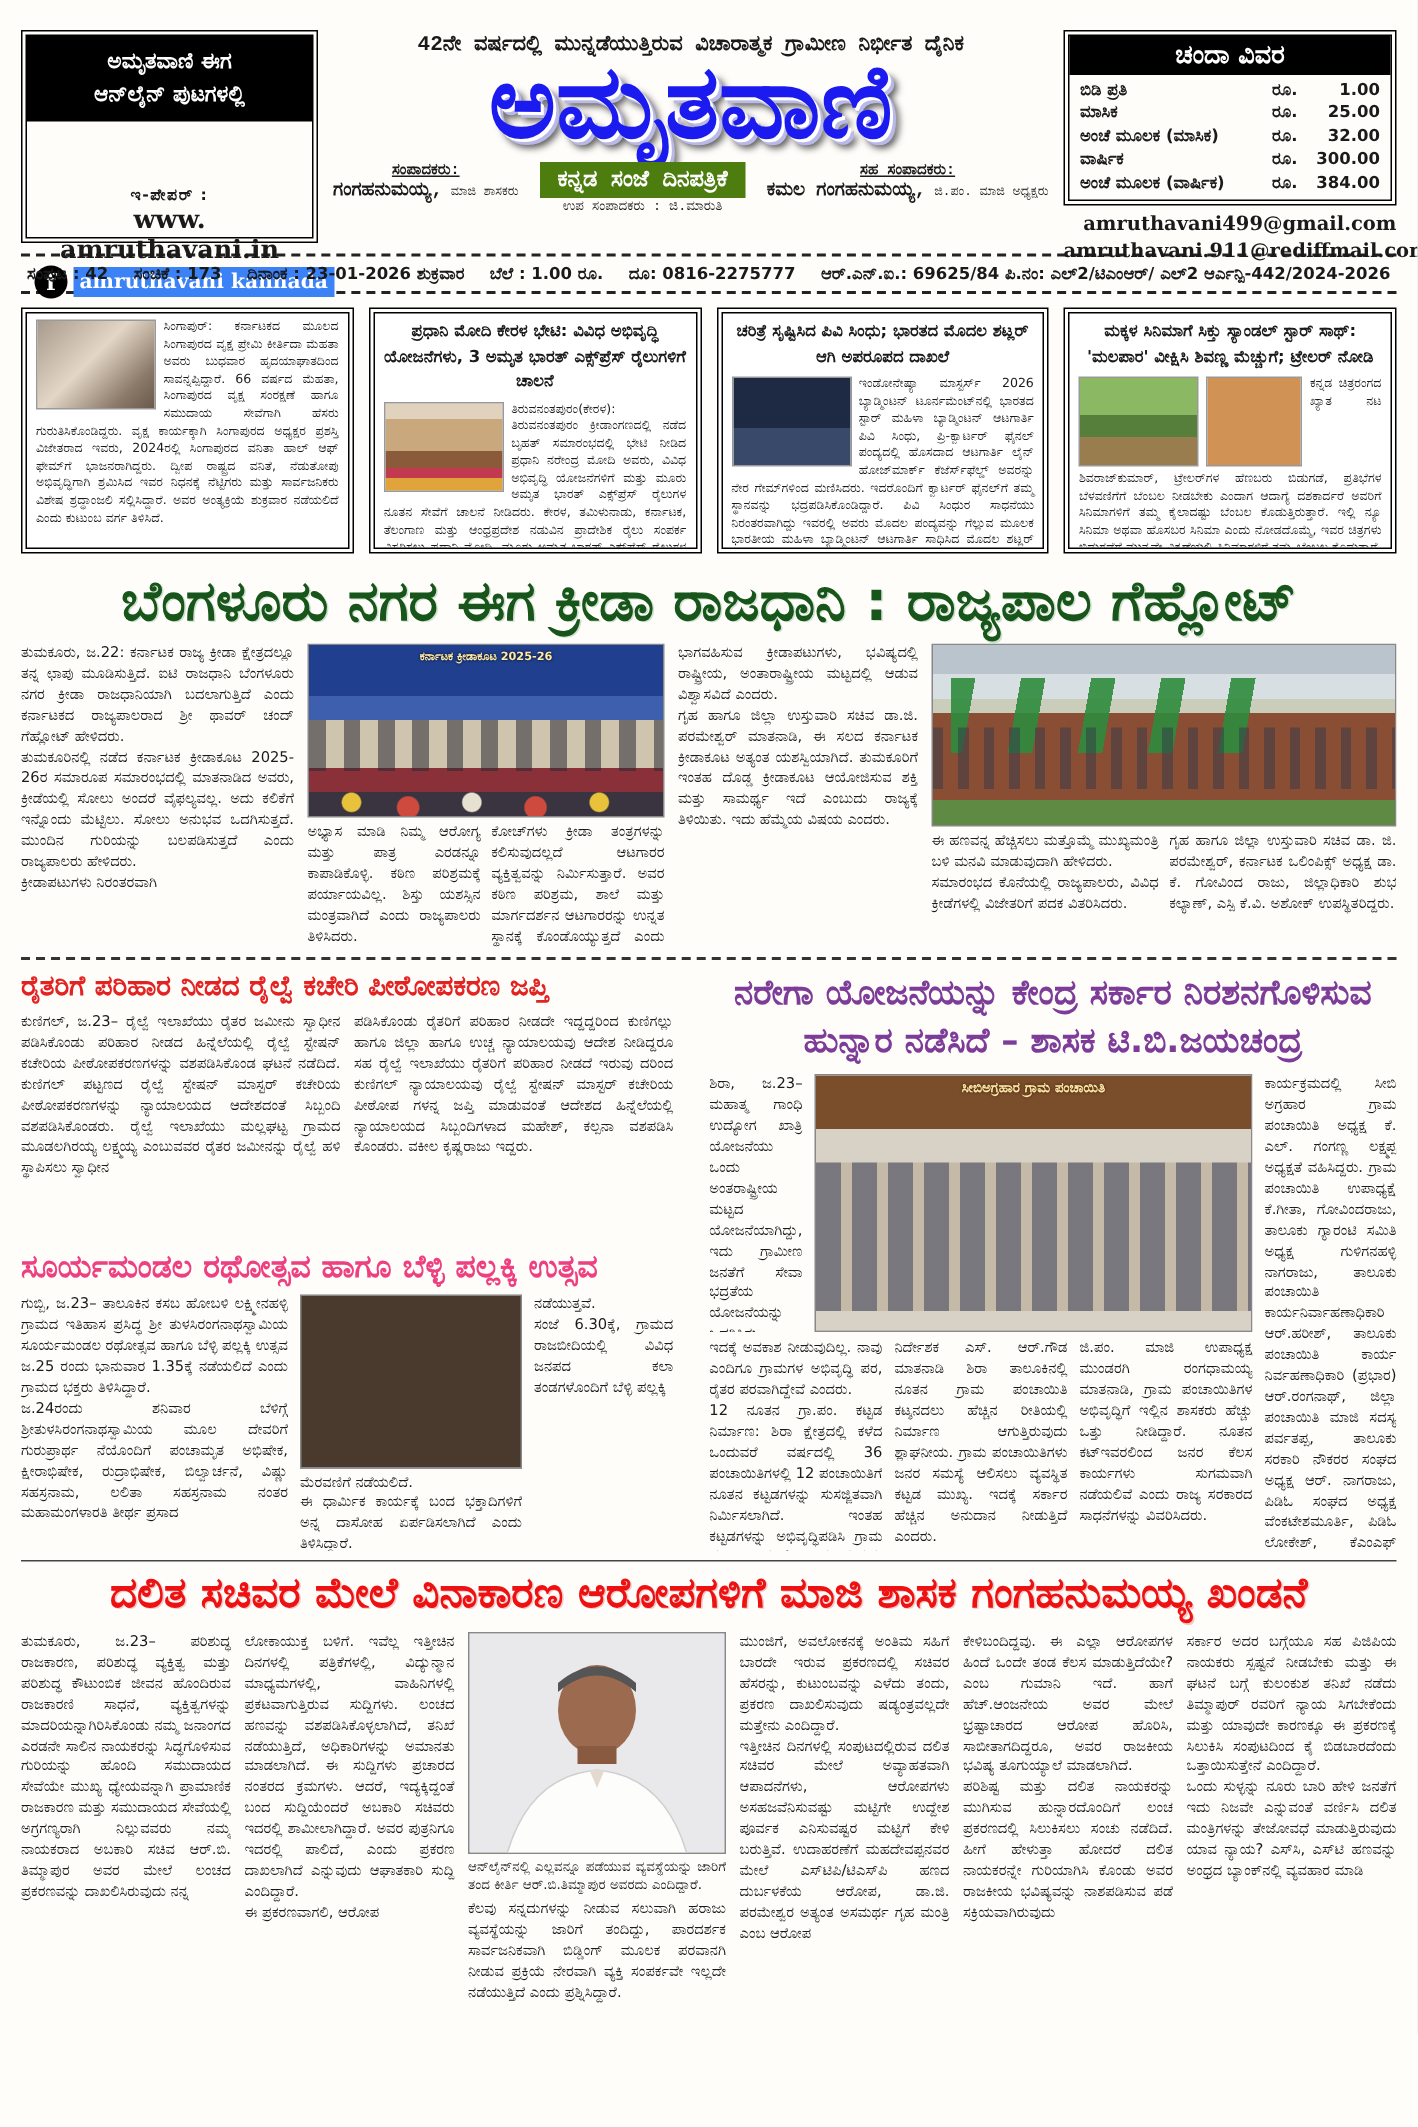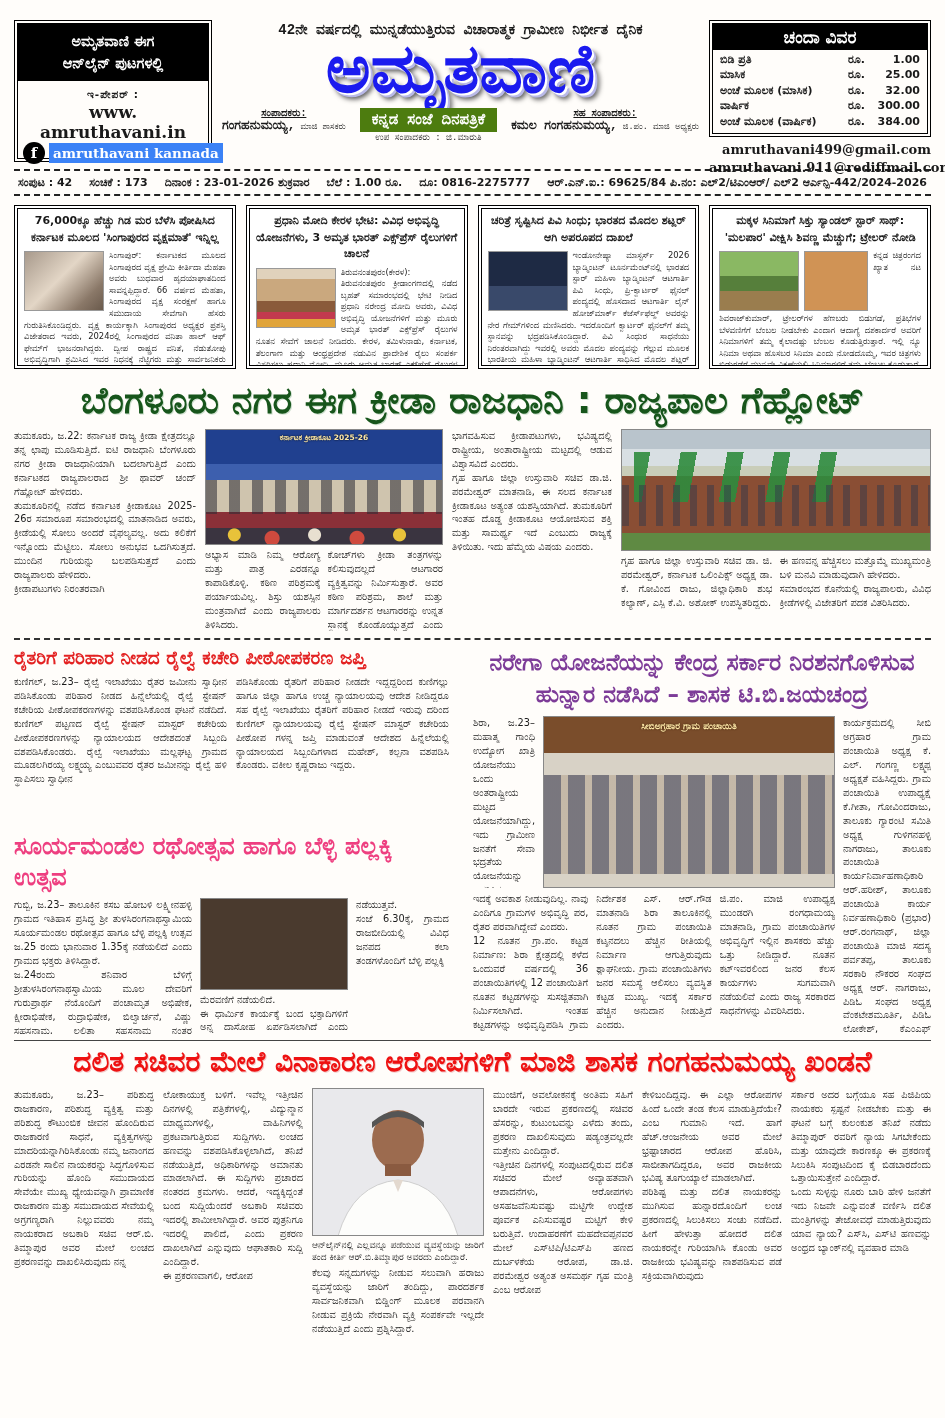--- a/index.html
+++ b/index.html
@@ -6,21 +6,21 @@
   .page{position:relative;width:945px;height:1418px;margin:0 auto;background:#fffdfa;
         font-family:"DejaVu Sans","Liberation Sans",sans-serif;color:#1a1a1a;overflow:hidden;
         box-sizing:border-box;padding:20px 14px 0;}
   *{box-sizing:border-box;}
 
   
   .header-row{display:flex;gap:10px;align-items:stretch;height:142px;}
   .online-box{width:198px;border:4px double #000;display:flex;flex-direction:column;}
   .ob-top{background:#000;color:#fff;font-weight:bold;font-size:14.5px;text-align:center;
           padding:6px 2px;line-height:1.55;}
-  .ob-epaper{text-align:center;font-size:10.5px;font-weight:bold;letter-spacing:1px;padding:7px 0 1px;}
+  .ob-epaper{text-align:center;font-size:10.5px;font-weight:bold;letter-spacing:1px;padding:7px 0 1px;margin-top:36px;}
   .ob-site{font-family:"DejaVu Serif","Liberation Serif",serif;font-weight:bold;font-size:17px;text-align:center;}
   .ob-fb{display:flex;align-items:center;gap:4px;margin:auto 5px 6px;}
   .fb-icon{width:22px;height:22px;min-width:22px;border-radius:50%;background:#000;color:#fff;
            font-family:"DejaVu Serif","Liberation Serif",serif;font-weight:bold;font-size:15px;
            display:flex;align-items:center;justify-content:center;}
   .fb-strip{background:#3b82f6;color:#fff;font-family:"DejaVu Serif","Liberation Serif",serif;
             font-weight:bold;font-size:13.5px;padding:2px 4px;flex:1;text-align:center;white-space:nowrap;}
   .center-head{flex:1;display:flex;flex-direction:column;align-items:center;position:relative;font-family:Liberation Mono, monospace;}
   .tagline{font-weight:bold;font-size:14px;margin-top:2px;white-space:nowrap;}
   .main-title{font-weight:bold;font-size:68px;line-height:1.0;color:#1b1bef;margin-top:2px;
@@ -93,21 +93,21 @@
       background:repeating-linear-gradient(90deg,#32384a 0 7px,transparent 7px 17px);opacity:.5;}
 
   .dash-sep{border-top:2px dashed #333;margin:7px 0 6px;}
 
   
   .mid-grid{display:flex;gap:24px;height:388px;overflow:hidden;}
   .mid-left{width:446px;display:flex;flex-direction:column;}
   .rail-head{color:#e32222;font-weight:bold;font-size:18.5px;margin:0 0 5px;line-height:1.3;}
   .rail-cols{display:flex;gap:9px;height:148px;overflow:hidden;}
   .rail-cols .body-txt{flex:1;}
-  .surya-head{color:#ee3f80;font-weight:bold;font-size:24px;margin:8px 0 5px;line-height:1.3;}
+  .surya-head{color:#ee3f80;font-weight:bold;font-size:21px;margin:8px 0 5px;line-height:1.3;}
   .surya-grid{display:flex;gap:8px;flex:1;overflow:hidden;}
   .surya-col1{width:178px;}
   .surya-midcol{width:148px;display:flex;flex-direction:column;gap:3px;}
   .photo-deity{height:122px;background:
       radial-gradient(circle at 50% 30%,#e8c23a 0 14px,#cf4a3e 15px 24px,#efe7d7 25px 30px,transparent 31px),
       radial-gradient(circle at 24% 62%,#e87a2a 0 9px,transparent 10px),
       radial-gradient(circle at 76% 62%,#e8c23a 0 9px,transparent 10px),
       radial-gradient(circle at 50% 74%,#cf4a3e 0 16px,#e8e0d0 17px 22px,transparent 23px),
       linear-gradient(180deg,#4a3categories 0,#4a3a2e 0 100%);
       background-color:#4a3a2e;}
@@ -219,21 +219,20 @@
     <span>ಸಂಪುಟ : 42</span>
     <span>ಸಂಚಿಕೆ : 173</span>
     <span>ದಿನಾಂಕ : 23-01-2026 ಶುಕ್ರವಾರ</span>
     <span>ಬೆಲೆ : 1.00 ರೂ.</span>
     <span>ದೂ: 0816-2275777</span>
     <span>ಆರ್.ಎನ್.ಐ.: 69625/84 ಪಿ.ನಂ: ಎಲ್2/ಟಿಎಂಆರ್/ ಎಲ್2 ಆರ್ಎನ್ಪಿ-442/2024-2026</span>
   </div>
 
   <div class="briefs-row">
     <div class="brief">
-      <h3>76,000ಕ್ಕೂ ಹೆಚ್ಚು ಗಿಡ ಮರ ಬೆಳೆಸಿ ಪೋಷಿಸಿದ ಕರ್ನಾಟಕ ಮೂಲದ 'ಸಿಂಗಾಪುರದ ವೃಕ್ಷಮಾತೆ' ಇನ್ನಿಲ್ಲ</h3>
       <div class="b-body">
         <span class="b-photo ph-woman" style="display:block;float:left;"></span>
         <span>ಸಿಂಗಾಪುರ್: ಕರ್ನಾಟಕದ ಮೂಲದ ಸಿಂಗಾಪುರದ ವೃಕ್ಷ ಪ್ರೇಮಿ ಕೀರ್ತಿದಾ ಮೆಹತಾ ಅವರು ಬುಧವಾರ ಹೃದಯಾಘಾತದಿಂದ ಸಾವನ್ನಪ್ಪಿದ್ದಾರೆ. 66 ವರ್ಷದ ಮೆಹತಾ, ಸಿಂಗಾಪುರದ ವೃಕ್ಷ ಸಂರಕ್ಷಣೆ ಹಾಗೂ ಸಮುದಾಯ ಸೇವೆಗಾಗಿ ಹೆಸರು ಗುರುತಿಸಿಕೊಂಡಿದ್ದರು. ವೃಕ್ಷ ಕಾರ್ಯಕ್ಕಾಗಿ ಸಿಂಗಾಪುರದ ಅಧ್ಯಕ್ಷರ ಪ್ರಶಸ್ತಿ ವಿಜೇತರಾದ ಇವರು, 2024ರಲ್ಲಿ ಸಿಂಗಾಪುರದ ವನಿತಾ ಹಾಲ್ ಆಫ್ ಫೇಮ್‌ಗೆ ಭಾಜನರಾಗಿದ್ದರು. ದ್ವೀಪ ರಾಷ್ಟ್ರದ ವನಿತೆ, ನೆಡುತೋಪು ಅಭಿವೃದ್ಧಿಗಾಗಿ ಶ್ರಮಿಸಿದ ಇವರ ನಿಧನಕ್ಕೆ ನೆಟ್ಟಿಗರು ಮತ್ತು ಸಾರ್ವಜನಿಕರು ವಿಶೇಷ ಶ್ರದ್ಧಾಂಜಲಿ ಸಲ್ಲಿಸಿದ್ದಾರೆ. ಅವರ ಅಂತ್ಯಕ್ರಿಯೆ ಶುಕ್ರವಾರ ನಡೆಯಲಿದೆ ಎಂದು ಕುಟುಂಬ ವರ್ಗ ತಿಳಿಸಿದೆ.</span>
       </div>
     </div>
     <div class="brief">
       <h3>ಪ್ರಧಾನಿ ಮೋದಿ ಕೇರಳ ಭೇಟಿ: ವಿವಿಧ ಅಭಿವೃದ್ಧಿ ಯೋಜನೆಗಳು, 3 ಅಮೃತ ಭಾರತ್ ಎಕ್ಸ್‌ಪ್ರೆಸ್ ರೈಲುಗಳಿಗೆ ಚಾಲನೆ</h3>
       <div class="b-body">
         <span class="b-photo ph-modi" style="display:block;float:left;"></span>
         <span>ತಿರುವನಂತಪುರಂ(ಕೇರಳ): ತಿರುವನಂತಪುರಂ ಕ್ರೀಡಾಂಗಣದಲ್ಲಿ ನಡೆದ ಬೃಹತ್ ಸಮಾರಂಭದಲ್ಲಿ ಭೇಟಿ ನೀಡಿದ ಪ್ರಧಾನಿ ನರೇಂದ್ರ ಮೋದಿ ಅವರು, ವಿವಿಧ ಅಭಿವೃದ್ಧಿ ಯೋಜನೆಗಳಿಗೆ ಮತ್ತು ಮೂರು ಅಮೃತ ಭಾರತ್ ಎಕ್ಸ್‌ಪ್ರೆಸ್ ರೈಲುಗಳ ನೂತನ ಸೇವೆಗೆ ಚಾಲನೆ ನೀಡಿದರು. ಕೇರಳ, ತಮಿಳುನಾಡು, ಕರ್ನಾಟಕ, ತೆಲಂಗಾಣ ಮತ್ತು ಆಂಧ್ರಪ್ರದೇಶ ನಡುವಿನ ಪ್ರಾದೇಶಿಕ ರೈಲು ಸಂಪರ್ಕ ವಿಸ್ತರಿಸಲು ಪ್ರಧಾನಿ ಮೋದಿ, ಮೂರು ಅಮೃತ ಭಾರತ್ ಎಕ್ಸ್‌ಪ್ರೆಸ್ ರೈಲುಗಳ ನೂತನ ಸೇವೆಗೆ ನಾಂದಿ ಹಾಡಿದರು.</span>
@@ -270,23 +269,23 @@
 ಕ್ರೀಡಾಪಟುಗಳ ಯಶಸ್ಸಿನ ಹಿಂದೆ ತರಬೇತುದಾರರ ಪರಿಶ್ರಮ ಹೆಚ್ಚು ಇರುತ್ತದೆ.</div>
         <div class="body-txt">ಕೋಚ್‌ಗಳು ಕ್ರೀಡಾ ತಂತ್ರಗಳನ್ನು ಕಲಿಸುವುದಲ್ಲದೆ ಆಟಗಾರರ ವ್ಯಕ್ತಿತ್ವವನ್ನು ನಿರ್ಮಿಸುತ್ತಾರೆ. ಅವರ ಕಠಿಣ ಪರಿಶ್ರಮ, ಶಾಲೆ ಮತ್ತು ಮಾರ್ಗದರ್ಶನ ಆಟಗಾರರನ್ನು ಉನ್ನತ ಸ್ಥಾನಕ್ಕೆ ಕೊಂಡೊಯ್ಯುತ್ತದೆ ಎಂದು ಹೇಳಿದರು.
 ಕರ್ನಾಟಕ ಕ್ರೀಡಾಕೂಟದಲ್ಲಿ</div>
       </div>
     </div>
     <div class="body-txt lead-colC">ಭಾಗವಹಿಸುವ ಕ್ರೀಡಾಪಟುಗಳು, ಭವಿಷ್ಯದಲ್ಲಿ ರಾಷ್ಟ್ರೀಯ, ಅಂತಾರಾಷ್ಟ್ರೀಯ ಮಟ್ಟದಲ್ಲಿ ಆಡುವ ವಿಶ್ವಾಸವಿದೆ ಎಂದರು.
 ಗೃಹ ಹಾಗೂ ಜಿಲ್ಲಾ ಉಸ್ತುವಾರಿ ಸಚಿವ ಡಾ.ಜಿ. ಪರಮೇಶ್ವರ್ ಮಾತನಾಡಿ, ಈ ಸಲದ ಕರ್ನಾಟಕ ಕ್ರೀಡಾಕೂಟ ಅತ್ಯಂತ ಯಶಸ್ವಿಯಾಗಿದೆ. ತುಮಕೂರಿಗೆ ಇಂತಹ ದೊಡ್ಡ ಕ್ರೀಡಾಕೂಟ ಆಯೋಜಿಸುವ ಶಕ್ತಿ ಮತ್ತು ಸಾಮರ್ಥ್ಯ ಇದೆ ಎಂಬುದು ರಾಜ್ಯಕ್ಕೆ ತಿಳಿಯಿತು. ಇದು ಹೆಮ್ಮೆಯ ವಿಷಯ ಎಂದರು.</div>
     <div class="lead-right">
       <div class="photo photo-march"></div>
       <div class="two-sub">
-        <div class="body-txt">ಗೃಹ ಹಾಗೂ ಜಿಲ್ಲಾ ಉಸ್ತುವಾರಿ ಸಚಿವ ಡಾ. ಜಿ. ಪರಮೇಶ್ವರ್, ಕರ್ನಾಟಕ ಒಲಿಂಪಿಕ್ಸ್ ಅಧ್ಯಕ್ಷ ಡಾ. ಕೆ. ಗೋವಿಂದ ರಾಜು, ಜಿಲ್ಲಾಧಿಕಾರಿ ಶುಭ ಕಲ್ಯಾಣ್, ಎಸ್ಪಿ ಕೆ.ವಿ. ಅಶೋಕ್ ಉಪಸ್ಥಿತರಿದ್ದರು.</div>
         <div class="body-txt">ಈ ಹಣವನ್ನ ಹೆಚ್ಚಿಸಲು ಮತ್ತೊಮ್ಮೆ ಮುಖ್ಯಮಂತ್ರಿ ಬಳಿ ಮನವಿ ಮಾಡುವುದಾಗಿ ಹೇಳಿದರು.
 ಸಮಾರಂಭದ ಕೊನೆಯಲ್ಲಿ ರಾಜ್ಯಪಾಲರು, ವಿವಿಧ ಕ್ರೀಡೆಗಳಲ್ಲಿ ವಿಜೇತರಿಗೆ ಪದಕ ವಿತರಿಸಿದರು.</div>
+        <div class="body-txt">ಗೃಹ ಹಾಗೂ ಜಿಲ್ಲಾ ಉಸ್ತುವಾರಿ ಸಚಿವ ಡಾ. ಜಿ. ಪರಮೇಶ್ವರ್, ಕರ್ನಾಟಕ ಒಲಿಂಪಿಕ್ಸ್ ಅಧ್ಯಕ್ಷ ಡಾ. ಕೆ. ಗೋವಿಂದ ರಾಜು, ಜಿಲ್ಲಾಧಿಕಾರಿ ಶುಭ ಕಲ್ಯಾಣ್, ಎಸ್ಪಿ ಕೆ.ವಿ. ಅಶೋಕ್ ಉಪಸ್ಥಿತರಿದ್ದರು.</div>
       </div>
     </div>
   </div>
 
   <div class="dash-sep"></div>
 
   <div class="mid-grid">
     <div class="mid-left">
       <div class="rail-head">ರೈತರಿಗೆ ಪರಿಹಾರ ನೀಡದ ರೈಲ್ವೆ ಕಚೇರಿ ಪೀಠೋಪಕರಣ ಜಪ್ತಿ</div>
       <div class="rail-cols">

